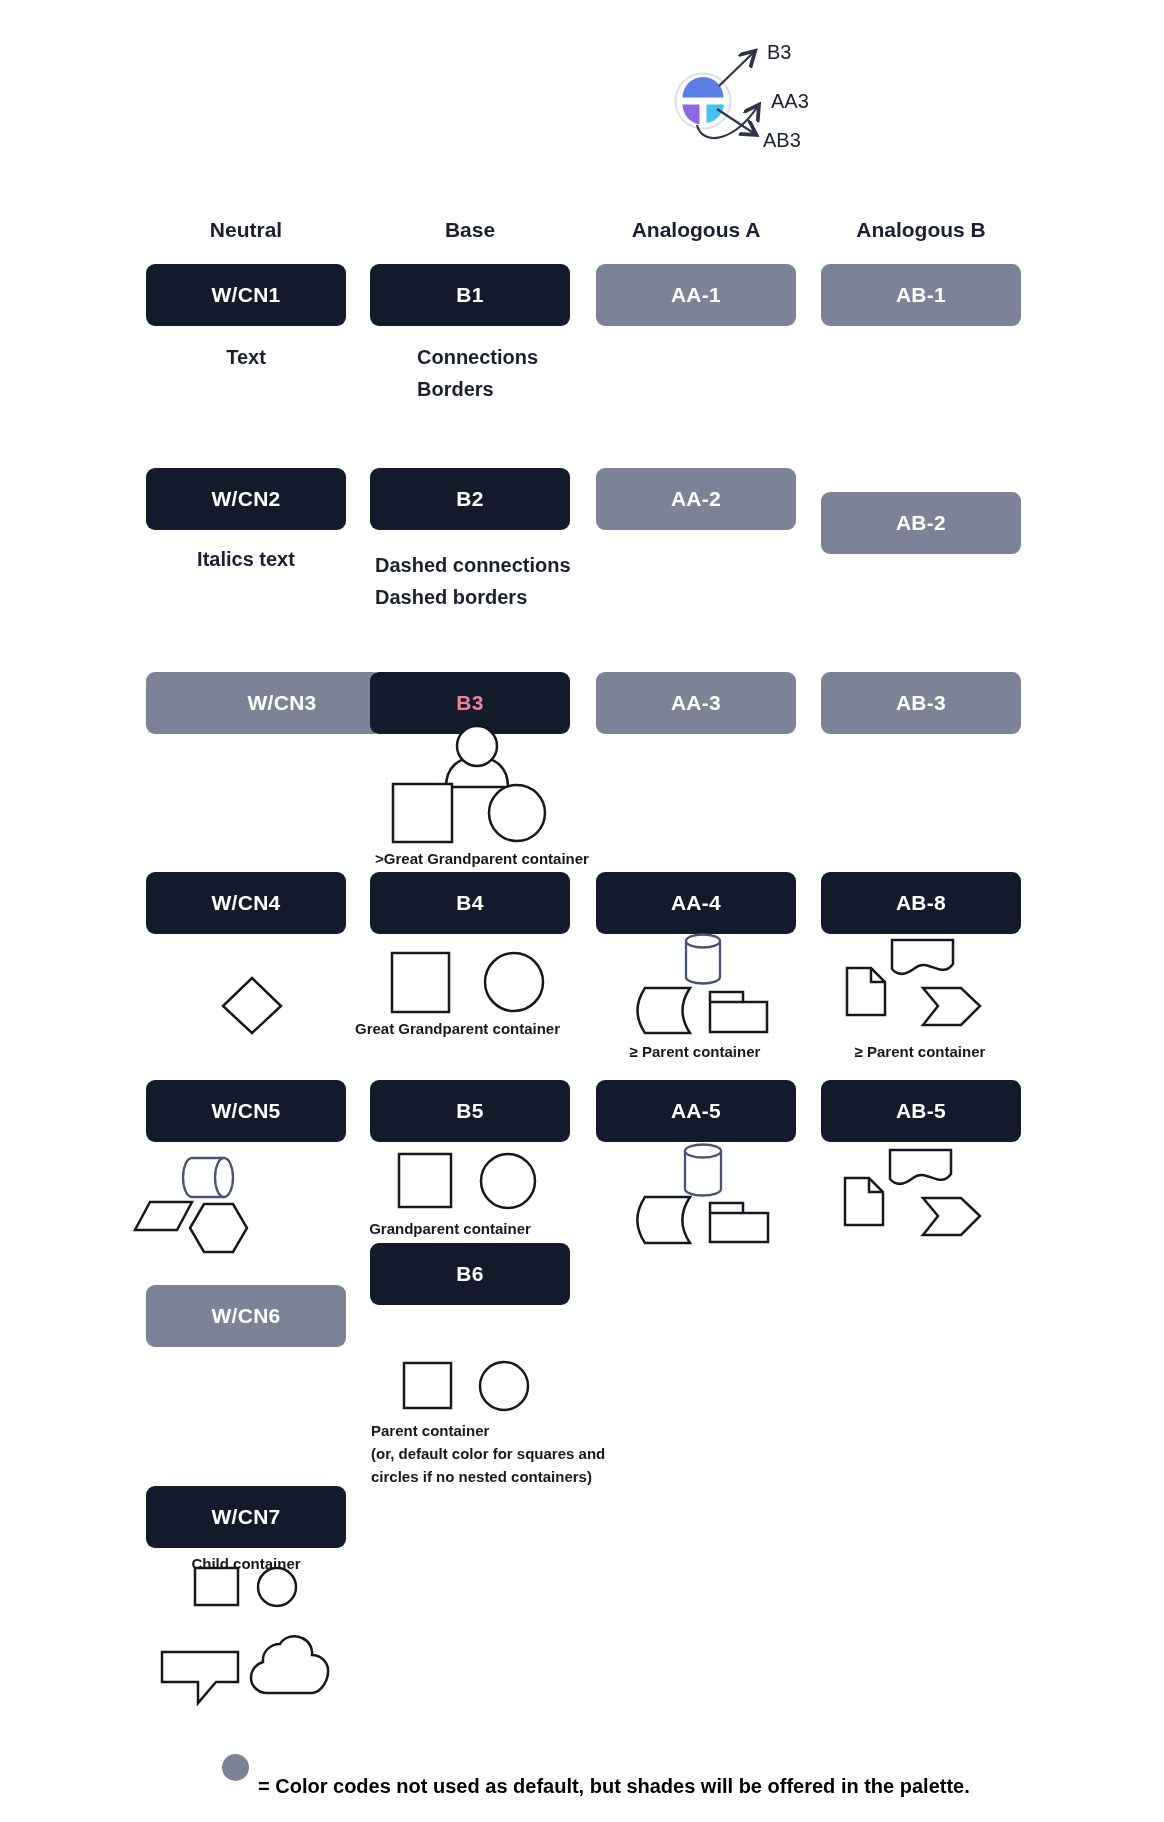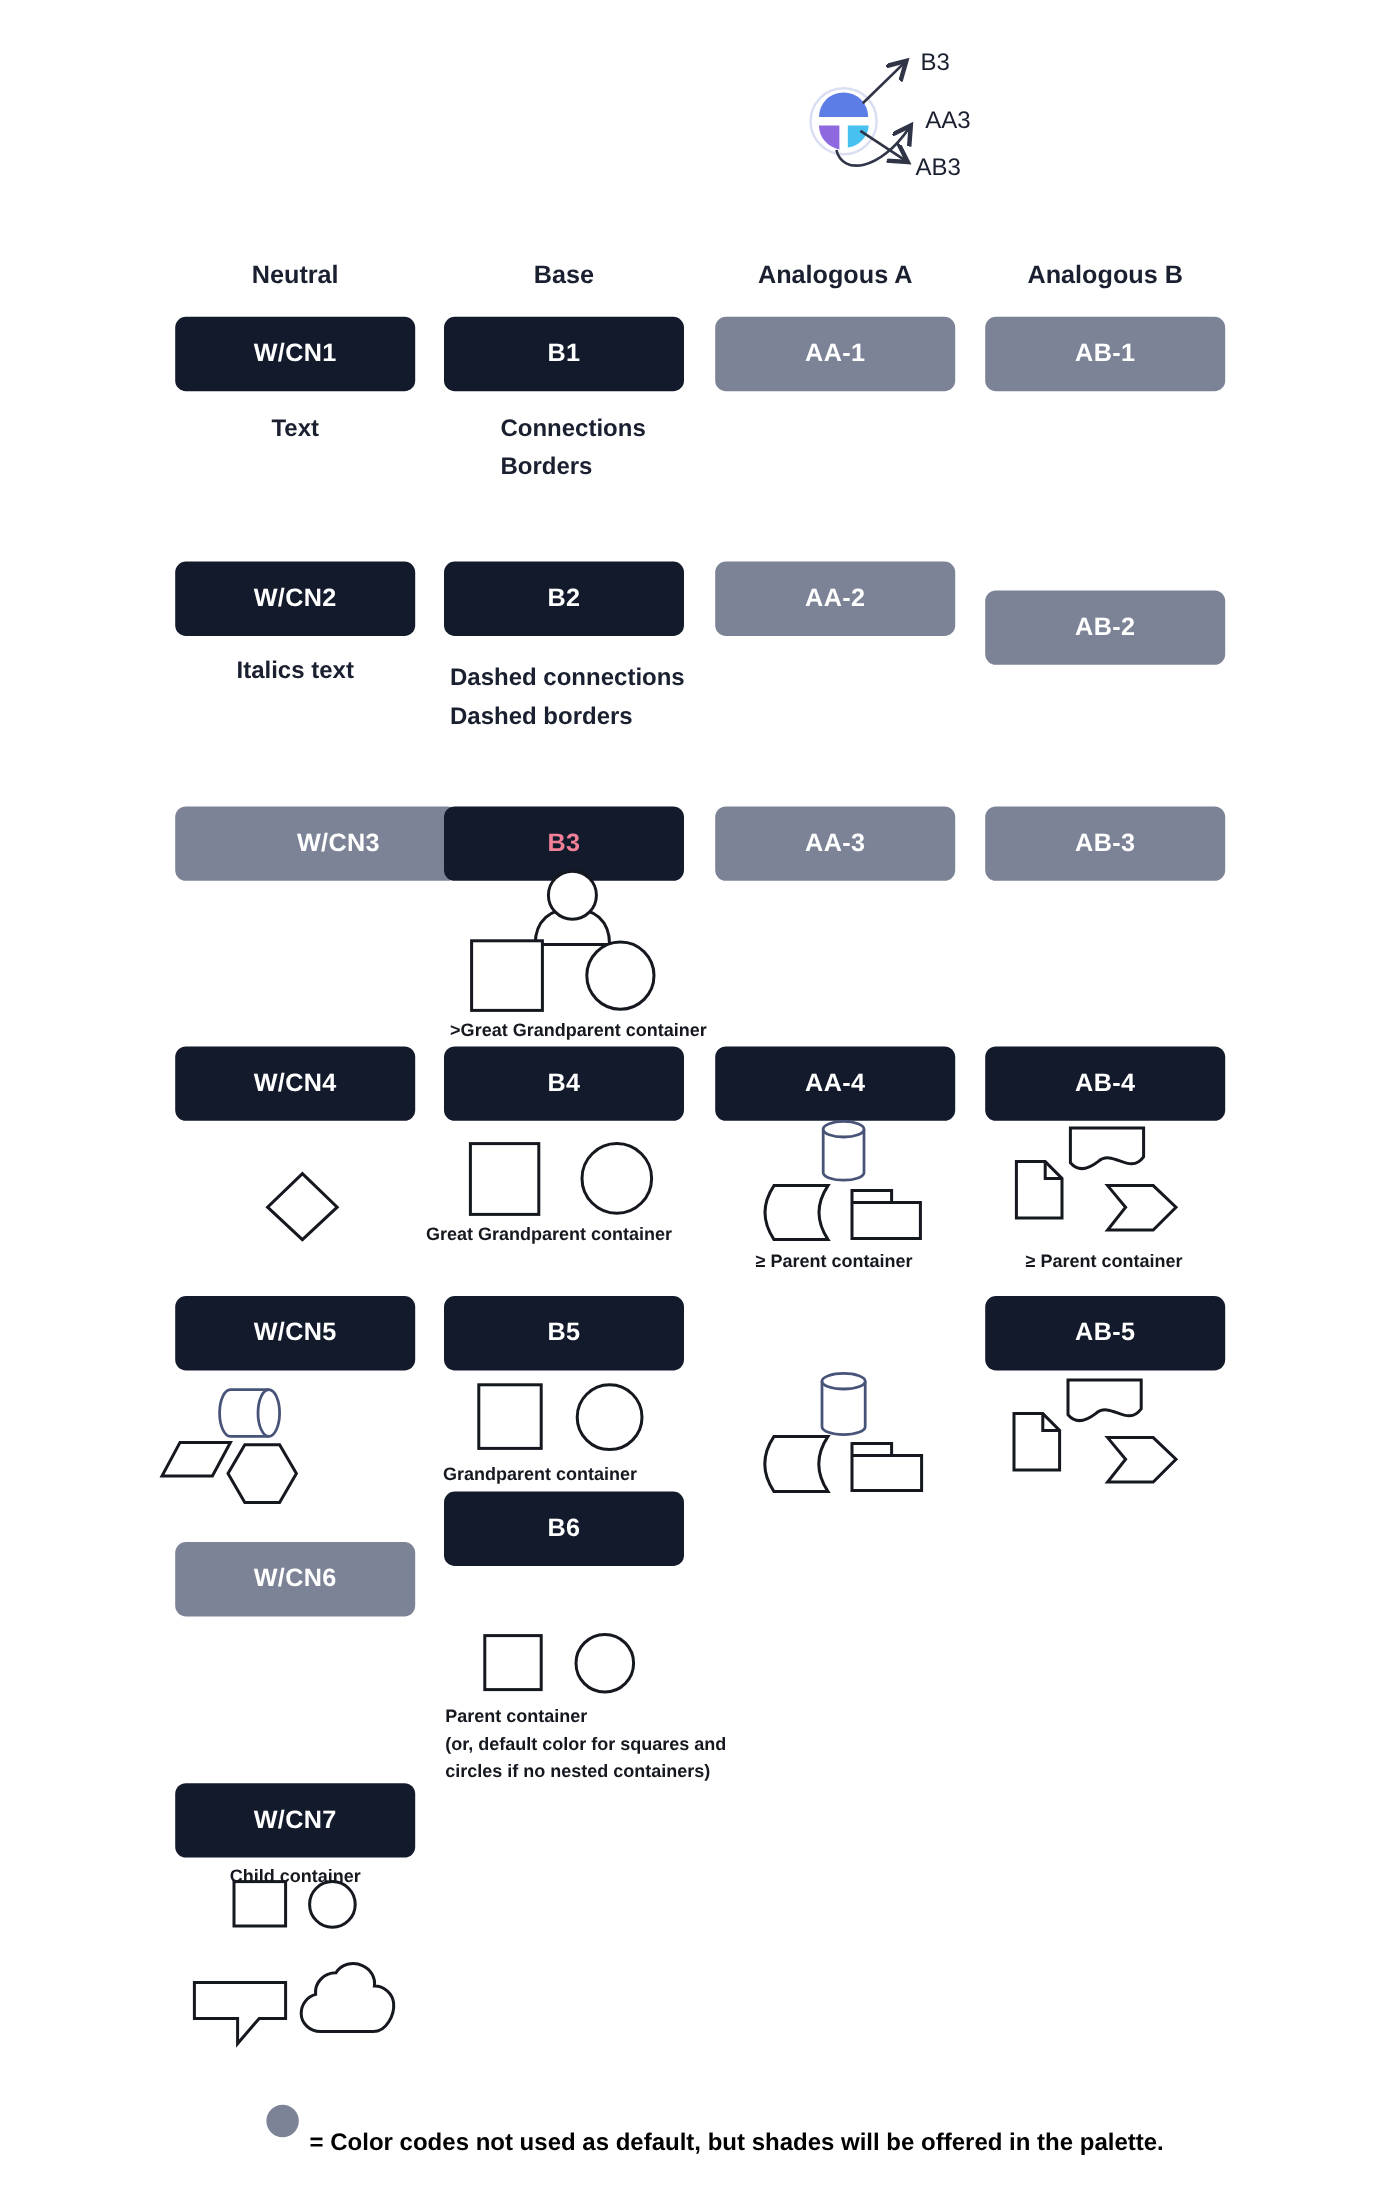--- a/index.html
+++ b/index.html
@@ -84,21 +84,21 @@
     <path d="M 446 787 C 446 767, 459 757, 477 757 C 495 757, 508 767, 508 787 Z" fill="#ffffff" stroke="#15181F" stroke-width="2.5"></path>
     <circle cx="477" cy="746" r="20" fill="#ffffff" stroke="#15181F" stroke-width="2.5"></circle>
     <rect x="393" y="784" width="59" height="58" fill="#ffffff" stroke="#15181F" stroke-width="2.5"></rect>
     <circle cx="517" cy="813" r="28" fill="#ffffff" stroke="#15181F" stroke-width="2.5"></circle>
   </svg>
   <div class="abs smallcap center" style="left:370px;top:847px;width:224px;">&gt;Great Grandparent container</div>
 
   <div class="abs swatch dark" style="left:146px;top:872px;">W/CN4</div>
   <div class="abs swatch dark" style="left:370px;top:872px;">B4</div>
   <div class="abs swatch dark" style="left:596px;top:872px;">AA-4</div>
-  <div class="abs swatch dark" style="left:821px;top:872px;">AB-4</div>
+  <div class="abs swatch dark" style="left:821px;top:872px;">AB-8</div>
 
   <svg class="abs" style="left:215px;top:970px;" width="80" height="75" viewBox="215 970 80 75">
     <path d="M 252 978 L 281 1006 L 252 1033 L 223 1006 Z" fill="#ffffff" stroke="#15181F" stroke-width="2.5"></path>
   </svg>
 
   <svg class="abs" style="left:385px;top:945px;" width="165" height="75" viewBox="385 945 165 75">
     <rect x="392" y="953" width="57" height="59" fill="#ffffff" stroke="#15181F" stroke-width="2.5"></rect>
     <circle cx="514" cy="982" r="29" fill="#ffffff" stroke="#15181F" stroke-width="2.5"></circle>
   </svg>
   <div class="abs smallcap center" style="left:355px;top:1017px;width:200px;">Great Grandparent container</div>
@@ -115,20 +115,21 @@
   <svg class="abs" style="left:838px;top:930px;" width="150" height="105" viewBox="838 930 150 105">
     <path d="M 847 968 L 871 968 L 885 982 L 885 1015 L 847 1015 Z" fill="#ffffff" stroke="#15181F" stroke-width="2.5"></path>
     <path d="M 871 968 L 871 982 L 885 982" fill="none" stroke="#15181F" stroke-width="2.5"></path>
     <path d="M 892 940 L 953 940 L 953 964 C 941 980, 928 957, 915 968 C 906 975, 898 976, 892 969 Z" fill="#ffffff" stroke="#15181F" stroke-width="2.5"></path>
     <path d="M 923 988 L 961 988 L 980 1006 L 961 1025 L 923 1025 L 938 1006 Z" fill="#ffffff" stroke="#15181F" stroke-width="2.5"></path>
   </svg>
   <div class="abs smallcap center" style="left:820px;top:1040px;width:200px;">≥ Parent container</div>
 
   <div class="abs swatch dark" style="left:146px;top:1080px;">W/CN5</div>
   <div class="abs swatch dark" style="left:370px;top:1080px;">B5</div>
+  <div class="abs swatch dark" style="left:596px;top:1080px;">AA-5</div>
   <div class="abs swatch dark" style="left:821px;top:1080px;">AB-5</div>
 
   <svg class="abs" style="left:125px;top:1148px;" width="130" height="112" viewBox="125 1148 130 112">
     <path d="M 224 1158 H 192 A 9 19.5 0 0 0 192 1197 H 224" fill="#ffffff" stroke="#475377" stroke-width="2.3"></path>
     <ellipse cx="224" cy="1177.5" rx="9" ry="19.5" fill="#ffffff" stroke="#475377" stroke-width="2.3"></ellipse>
     <path d="M 150 1202 H 192 L 177 1230 H 135 Z" fill="#ffffff" stroke="#15181F" stroke-width="2.5"></path>
     <path d="M 204 1204 H 233 L 247 1228 L 233 1252 H 204 L 190 1228 Z" fill="#ffffff" stroke="#15181F" stroke-width="2.5"></path>
   </svg>
 
   <svg class="abs" style="left:392px;top:1146px;" width="150" height="70" viewBox="392 1146 150 70">

